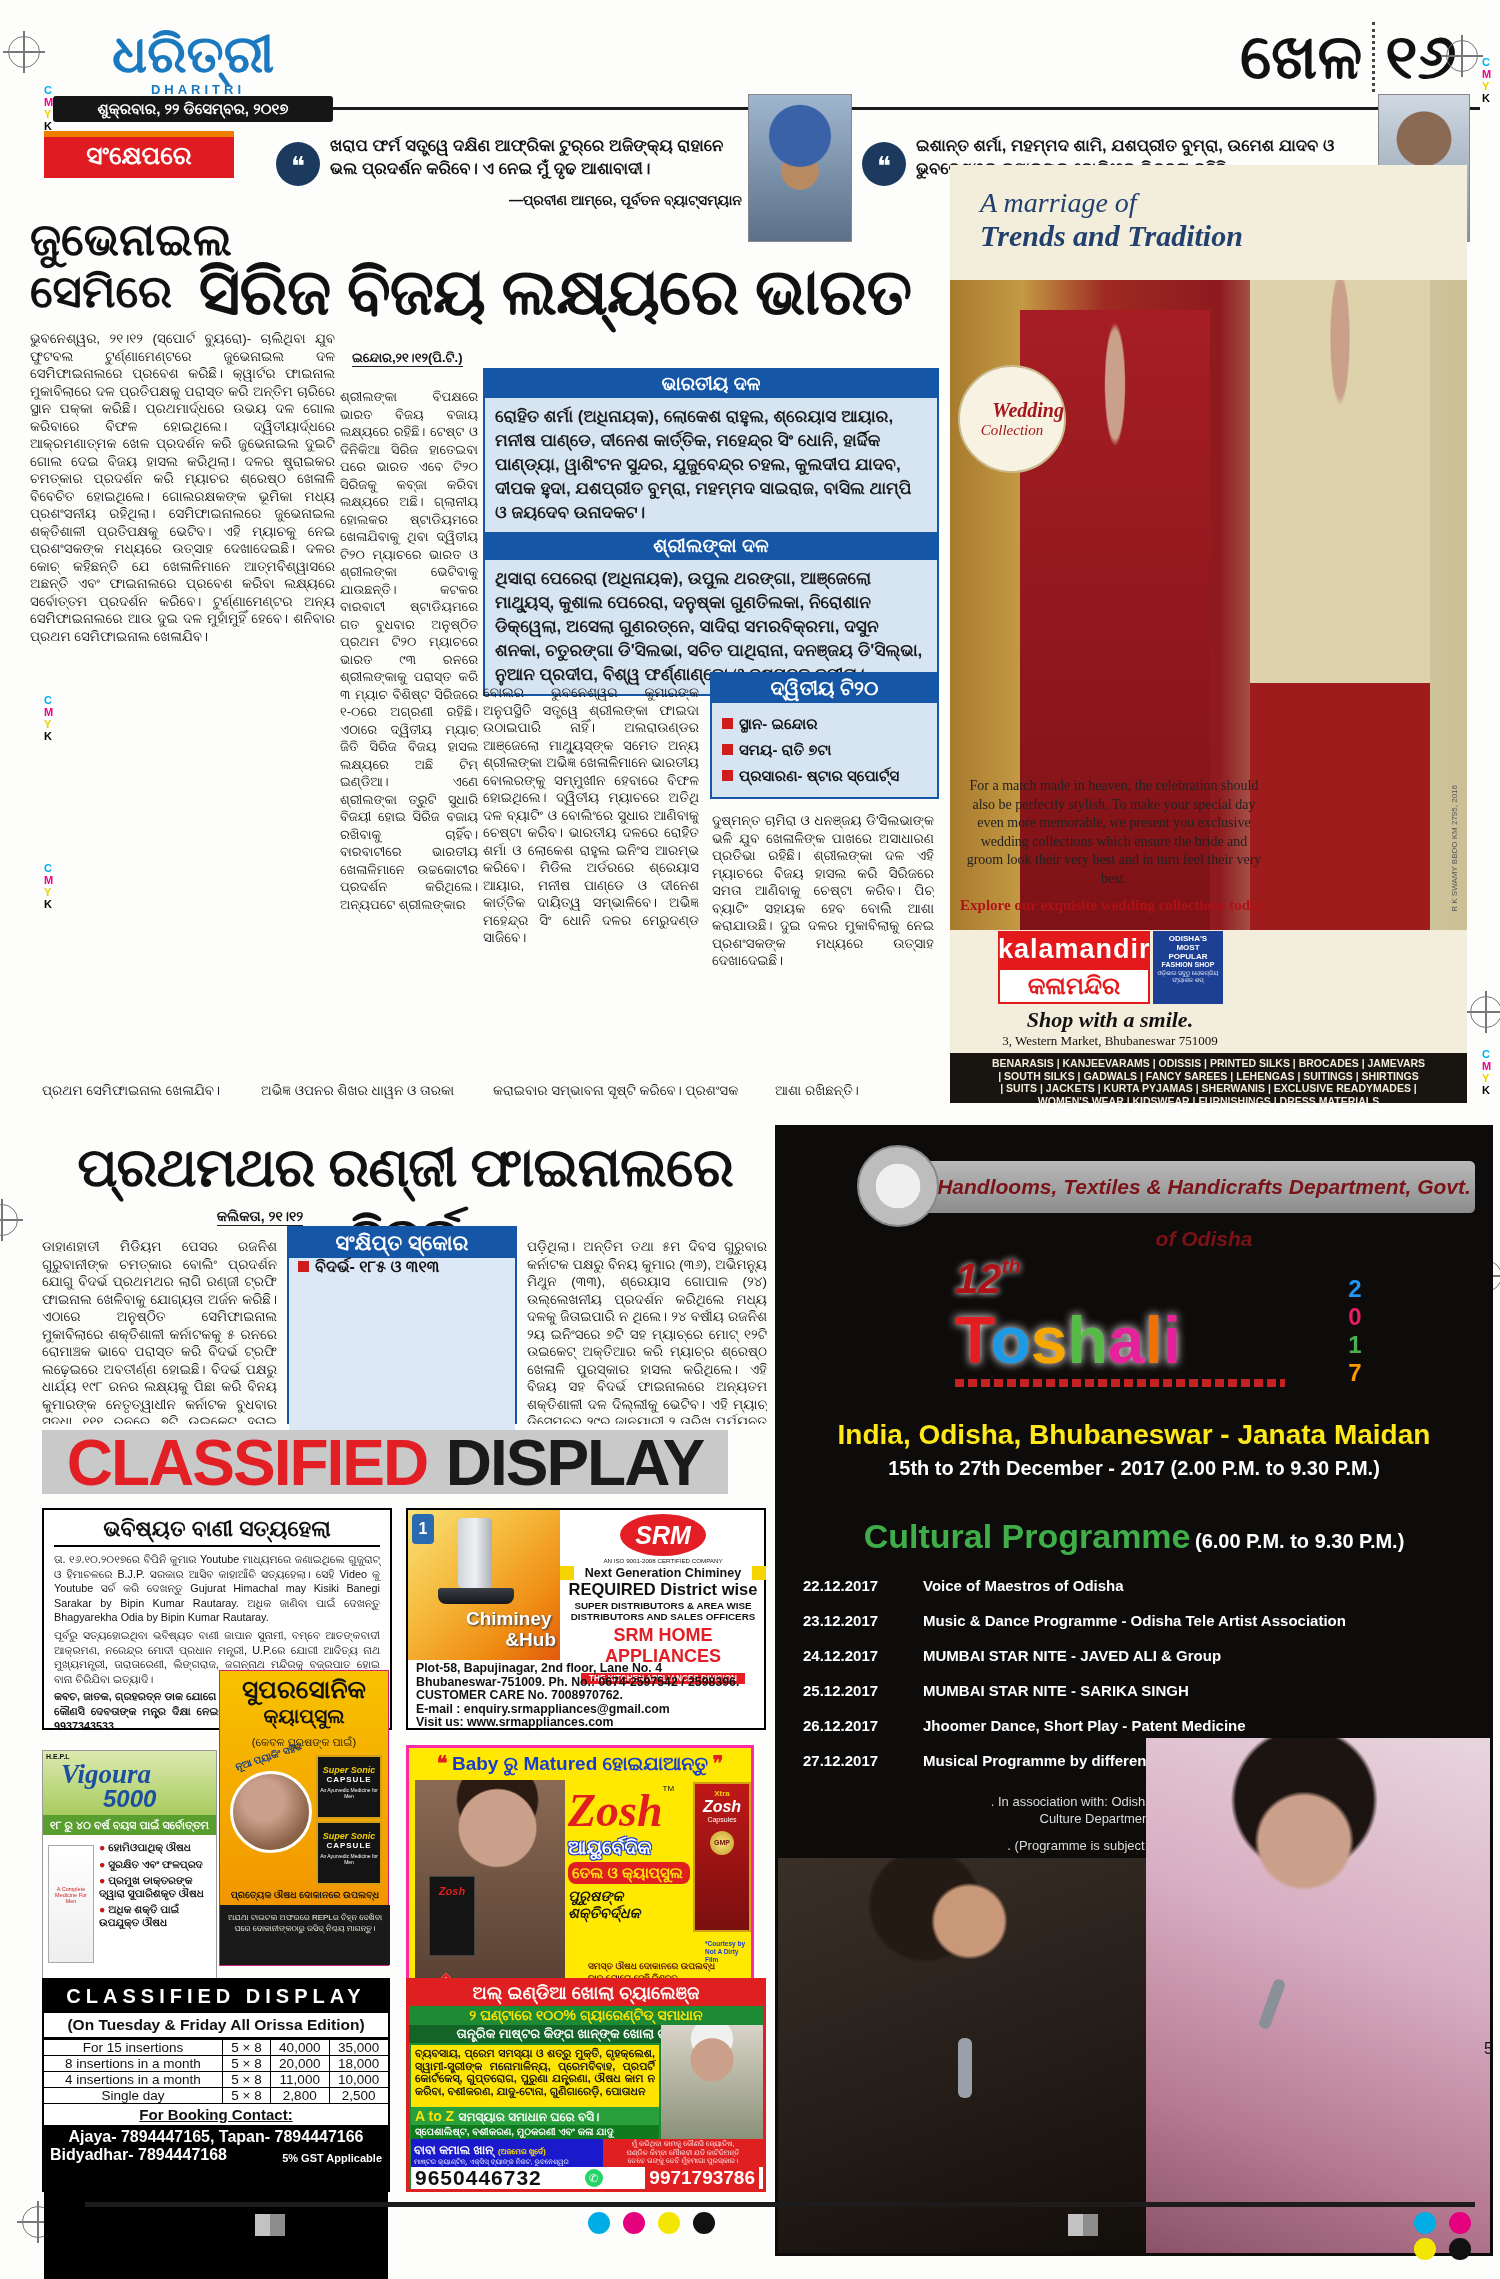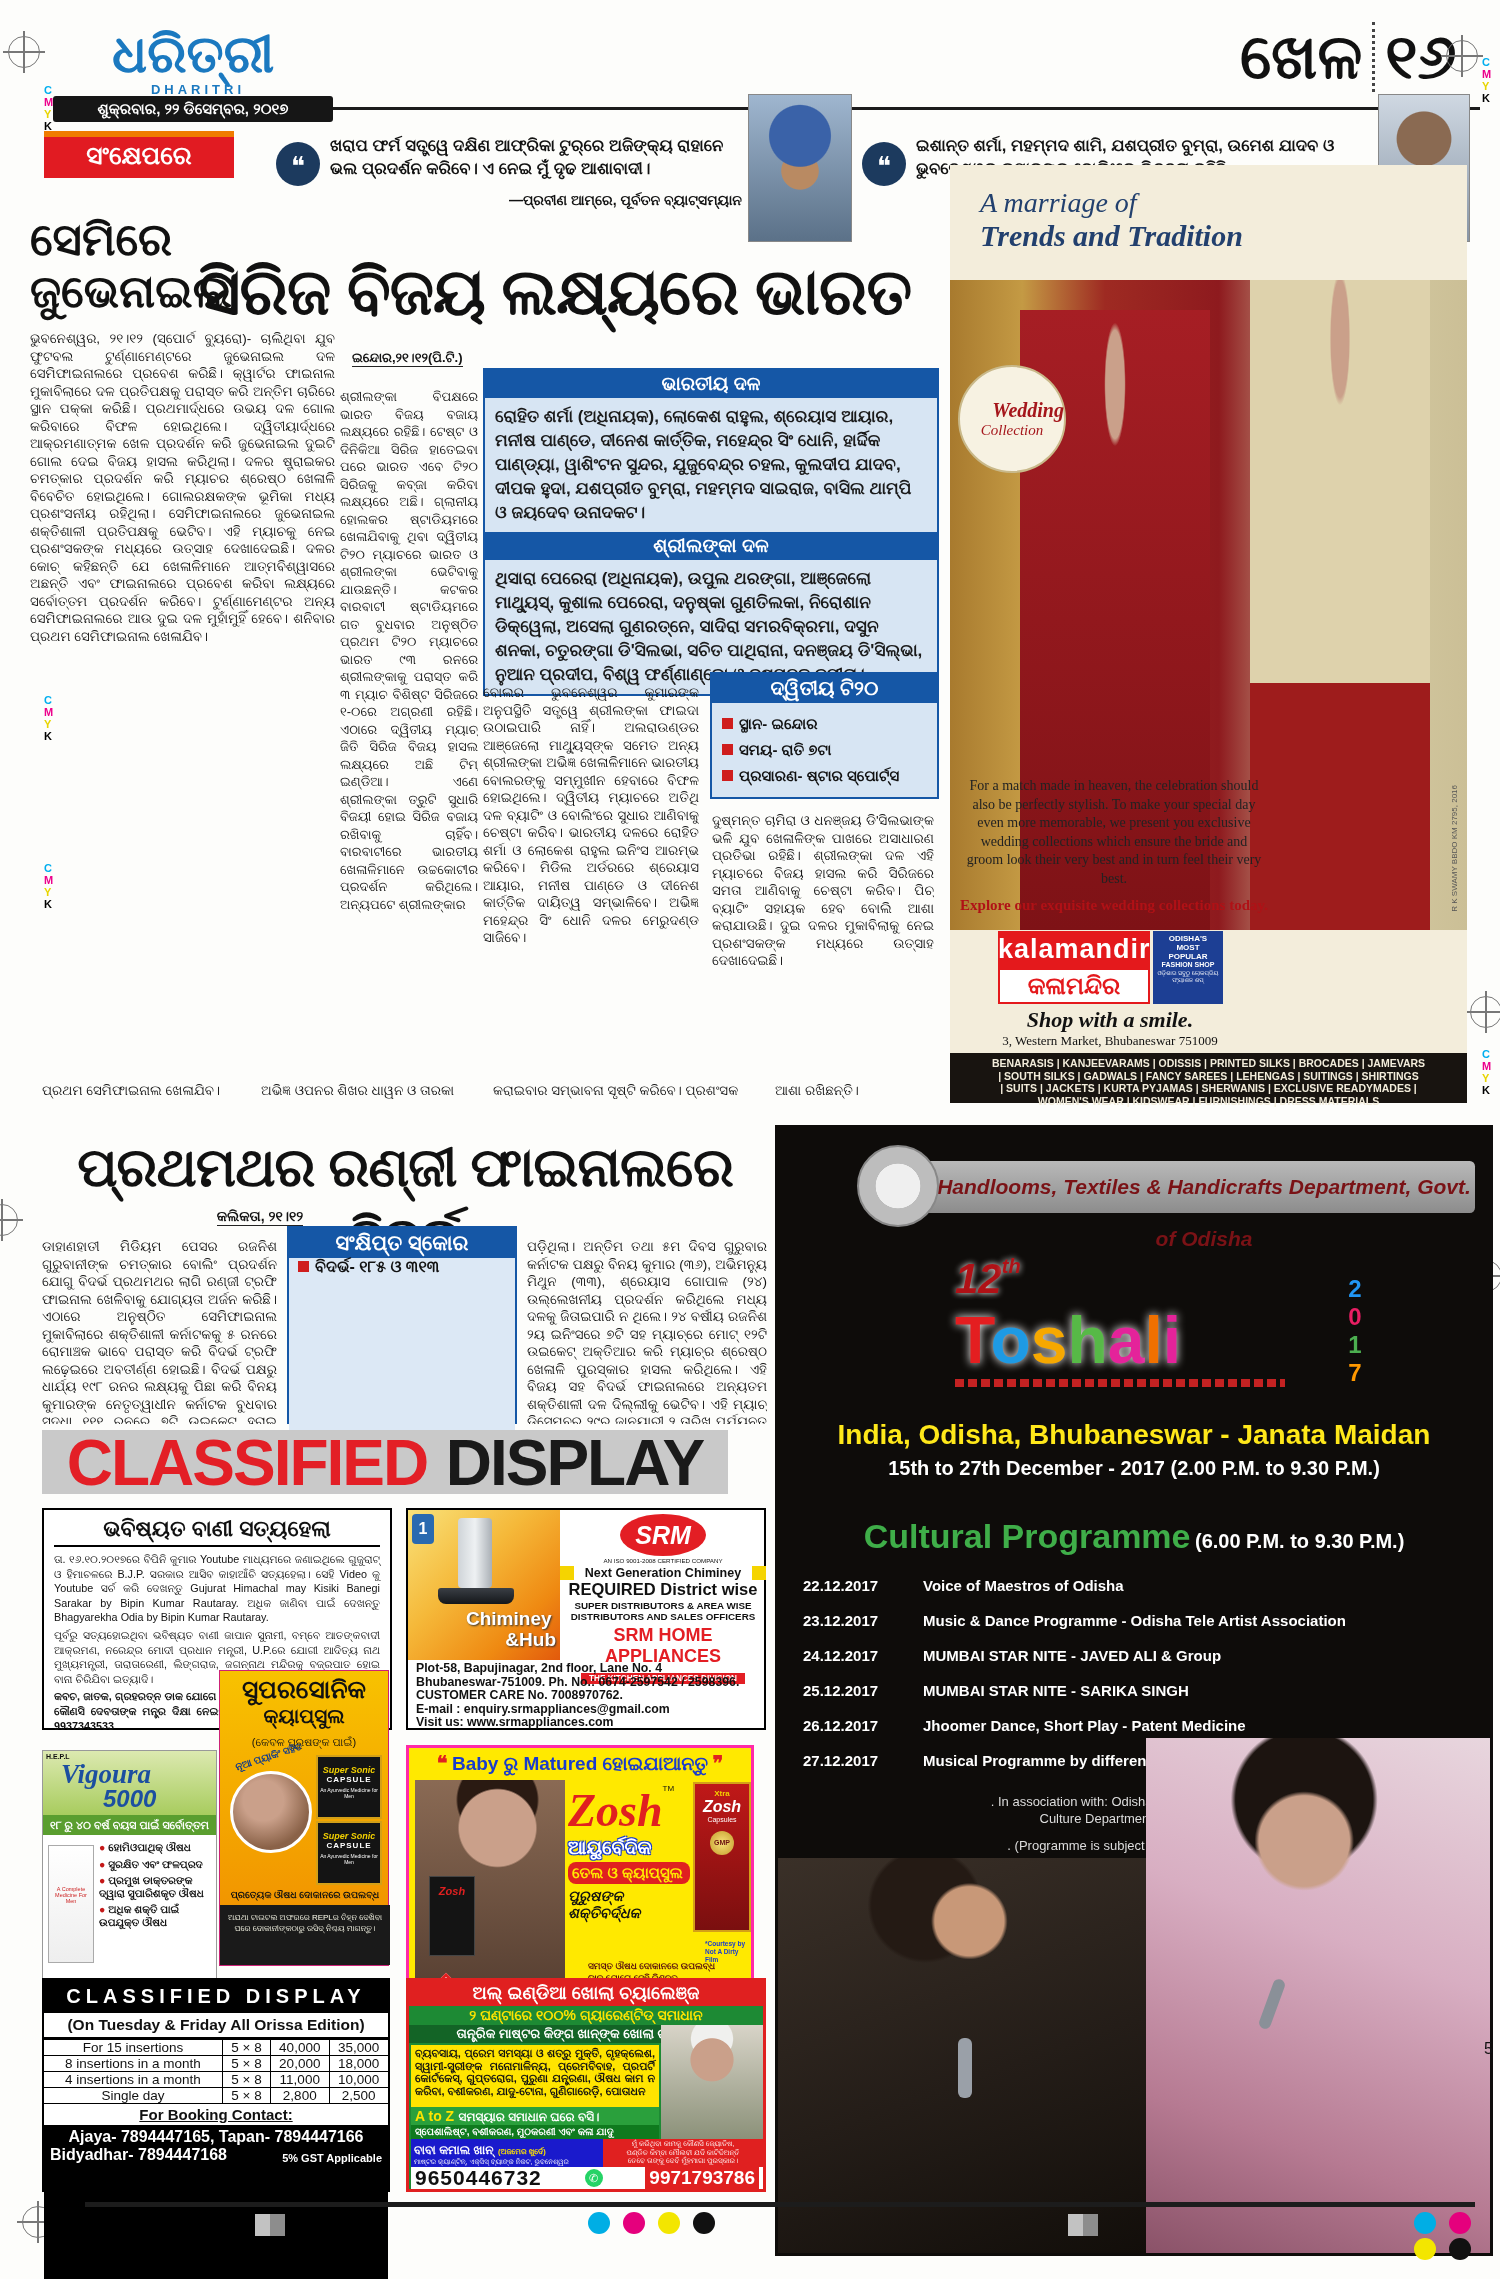--- a/index.html
+++ b/index.html
@@ -146,22 +146,22 @@
       linear-gradient(#9fb6cf,#5b7188);"></div>
 
   <div class="abs qicon" style="left:862px;top:142px;">❝</div>
   <div class="abs qtext" style="left:916px;top:134px;width:452px;height:52px;overflow:hidden;">ଇଶାନ୍ତ ଶର୍ମା, ମହମ୍ମଦ ଶାମି, ଯଶପ୍ରୀତ ବୁମ୍ରା, ଉମେଶ ଯାଦବ ଓ ଭୁବନେଶ୍ୱର କୁମାରଙ୍କ ବୋଲିଂରେ ଭିନ୍ନତା ରହିଛି</div>
   <div class="abs qattr" style="left:916px;top:192px;width:452px;">—ଏମ୍‌ଏସ୍‌କେ ପ୍ରସାଦ, ମୁଖ୍ୟ ଚୟନକର୍ତ୍ତା</div>
   <div class="abs photo" style="left:1378px;top:94px;width:90px;height:146px;background:
       radial-gradient(circle at 50% 30%,#8a6a52 0 24%,transparent 25%),
       linear-gradient(#cfd8e2,#8795a5);"></div>
 
   <div class="abs b" style="left:30px;top:214px;width:305px;font-size:45px;line-height:52px;">
+    <div>ଜୁଭେନାଇଲ</div>
     <div>ସେମିରେ</div>
-    <div>ଜୁଭେନାଇଲ</div>
   </div>
   <div class="abs odia-body just" style="left:30px;top:330px;width:305px;height:745px;">ଭୁବନେଶ୍ୱର, ୨୧।୧୨ (ସ୍ପୋର୍ଟ ବ୍ୟୁରୋ)- ଚାଲିଥିବା ଯୁବ ଫୁଟବଲ ଟୁର୍ଣ୍ଣାମେଣ୍ଟରେ ଜୁଭେନାଇଲ ଦଳ ସେମିଫାଇନାଲରେ ପ୍ରବେଶ କରିଛି। କ୍ୱାର୍ଟର ଫାଇନାଲ ମୁକାବିଲାରେ ଦଳ ପ୍ରତିପକ୍ଷକୁ ପରାସ୍ତ କରି ଅନ୍ତିମ ଚାରିରେ ସ୍ଥାନ ପକ୍କା କରିଛି। ପ୍ରଥମାର୍ଦ୍ଧରେ ଉଭୟ ଦଳ ଗୋଲ କରିବାରେ ବିଫଳ ହୋଇଥିଲେ। ଦ୍ୱିତୀୟାର୍ଦ୍ଧରେ ଆକ୍ରମଣାତ୍ମକ ଖେଳ ପ୍ରଦର୍ଶନ କରି ଜୁଭେନାଇଲ ଦୁଇଟି ଗୋଲ ଦେଇ ବିଜୟ ହାସଲ କରିଥିଲା। ଦଳର ଷ୍ଟ୍ରାଇକର ଚମତ୍କାର ପ୍ରଦର୍ଶନ କରି ମ୍ୟାଚର ଶ୍ରେଷ୍ଠ ଖେଳାଳି ବିବେଚିତ ହୋଇଥିଲେ। ଗୋଲରକ୍ଷକଙ୍କ ଭୂମିକା ମଧ୍ୟ ପ୍ରଶଂସନୀୟ ରହିଥିଲା। ସେମିଫାଇନାଲରେ ଜୁଭେନାଇଲ ଶକ୍ତିଶାଳୀ ପ୍ରତିପକ୍ଷକୁ ଭେଟିବ। ଏହି ମ୍ୟାଚକୁ ନେଇ ପ୍ରଶଂସକଙ୍କ ମଧ୍ୟରେ ଉତ୍ସାହ ଦେଖାଦେଇଛି। ଦଳର କୋଚ୍ କହିଛନ୍ତି ଯେ ଖେଳାଳିମାନେ ଆତ୍ମବିଶ୍ୱାସରେ ଅଛନ୍ତି ଏବଂ ଫାଇନାଲରେ ପ୍ରବେଶ କରିବା ଲକ୍ଷ୍ୟରେ ସର୍ବୋତ୍ତମ ପ୍ରଦର୍ଶନ କରିବେ। ଟୁର୍ଣ୍ଣାମେଣ୍ଟର ଅନ୍ୟ ସେମିଫାଇନାଲରେ ଆଉ ଦୁଇ ଦଳ ମୁହାଁମୁହିଁ ହେବେ। ଶନିବାର ପ୍ରଥମ ସେମିଫାଇନାଲ ଖେଳାଯିବ।</div>
 
   <div class="abs hl-main ctr" style="left:170px;top:252px;width:770px;font-size:64px;line-height:80px;">ସିରିଜ ବିଜୟ ଲକ୍ଷ୍ୟରେ ଭାରତ</div>
   <div class="abs" style="left:352px;top:350px;width:200px;font-size:13px;">
     <span class="dateline">ଇନ୍ଦୋର,୨୧।୧୨(ପି.ଟି.)</span>
   </div>
 
   <div class="abs odia-body just" style="left:340px;top:388px;width:138px;height:688px;font-size:13px;">ଶ୍ରୀଲଙ୍କା ବିପକ୍ଷରେ ଭାରତ ବିଜୟ ବଜାୟ ଲକ୍ଷ୍ୟରେ ରହିଛି। ଟେଷ୍ଟ ଓ ଦିନିକିଆ ସିରିଜ ହାତେଇବା ପରେ ଭାରତ ଏବେ ଟି୨୦ ସିରିଜକୁ କବ୍ଜା କରିବା ଲକ୍ଷ୍ୟରେ ଅଛି। ଗ୍ଲାନୀୟ ହୋଲକର ଷ୍ଟାଡିୟମରେ ଖେଳାଯିବାକୁ ଥିବା ଦ୍ୱିତୀୟ ଟି୨୦ ମ୍ୟାଚରେ ଭାରତ ଓ ଶ୍ରୀଲଙ୍କା ଭେଟିବାକୁ ଯାଉଛନ୍ତି। କଟକର ବାରବାଟୀ ଷ୍ଟାଡିୟମରେ ଗତ ବୁଧବାର ଅନୁଷ୍ଠିତ ପ୍ରଥମ ଟି୨୦ ମ୍ୟାଚରେ ଭାରତ ୯୩ ରନରେ ଶ୍ରୀଲଙ୍କାକୁ ପରାସ୍ତ କରି ୩ ମ୍ୟାଚ ବିଶିଷ୍ଟ ସିରିଜରେ ୧-୦ରେ ଅଗ୍ରଣୀ ରହିଛି। ଏଠାରେ ଦ୍ୱିତୀୟ ମ୍ୟାଚ୍ ଜିତି ସିରିଜ ବିଜୟ ହାସଲ ଲକ୍ଷ୍ୟରେ ଅଛି ଟିମ୍ ଇଣ୍ଡିଆ। ଏଣେ ଶ୍ରୀଲଙ୍କା ତ୍ରୁଟି ସୁଧାରି ବିଜୟୀ ହୋଇ ସିରିଜ ବଜାୟ ରଖିବାକୁ ଚାହିଁବ। ବାରବାଟୀରେ ଭାରତୀୟ ଖେଳାଳିମାନେ ଉଚ୍ଚକୋଟୀର ପ୍ରଦର୍ଶନ କରିଥିଲେ। ଅନ୍ୟପଟେ ଶ୍ରୀଲଙ୍କାର</div>
 

